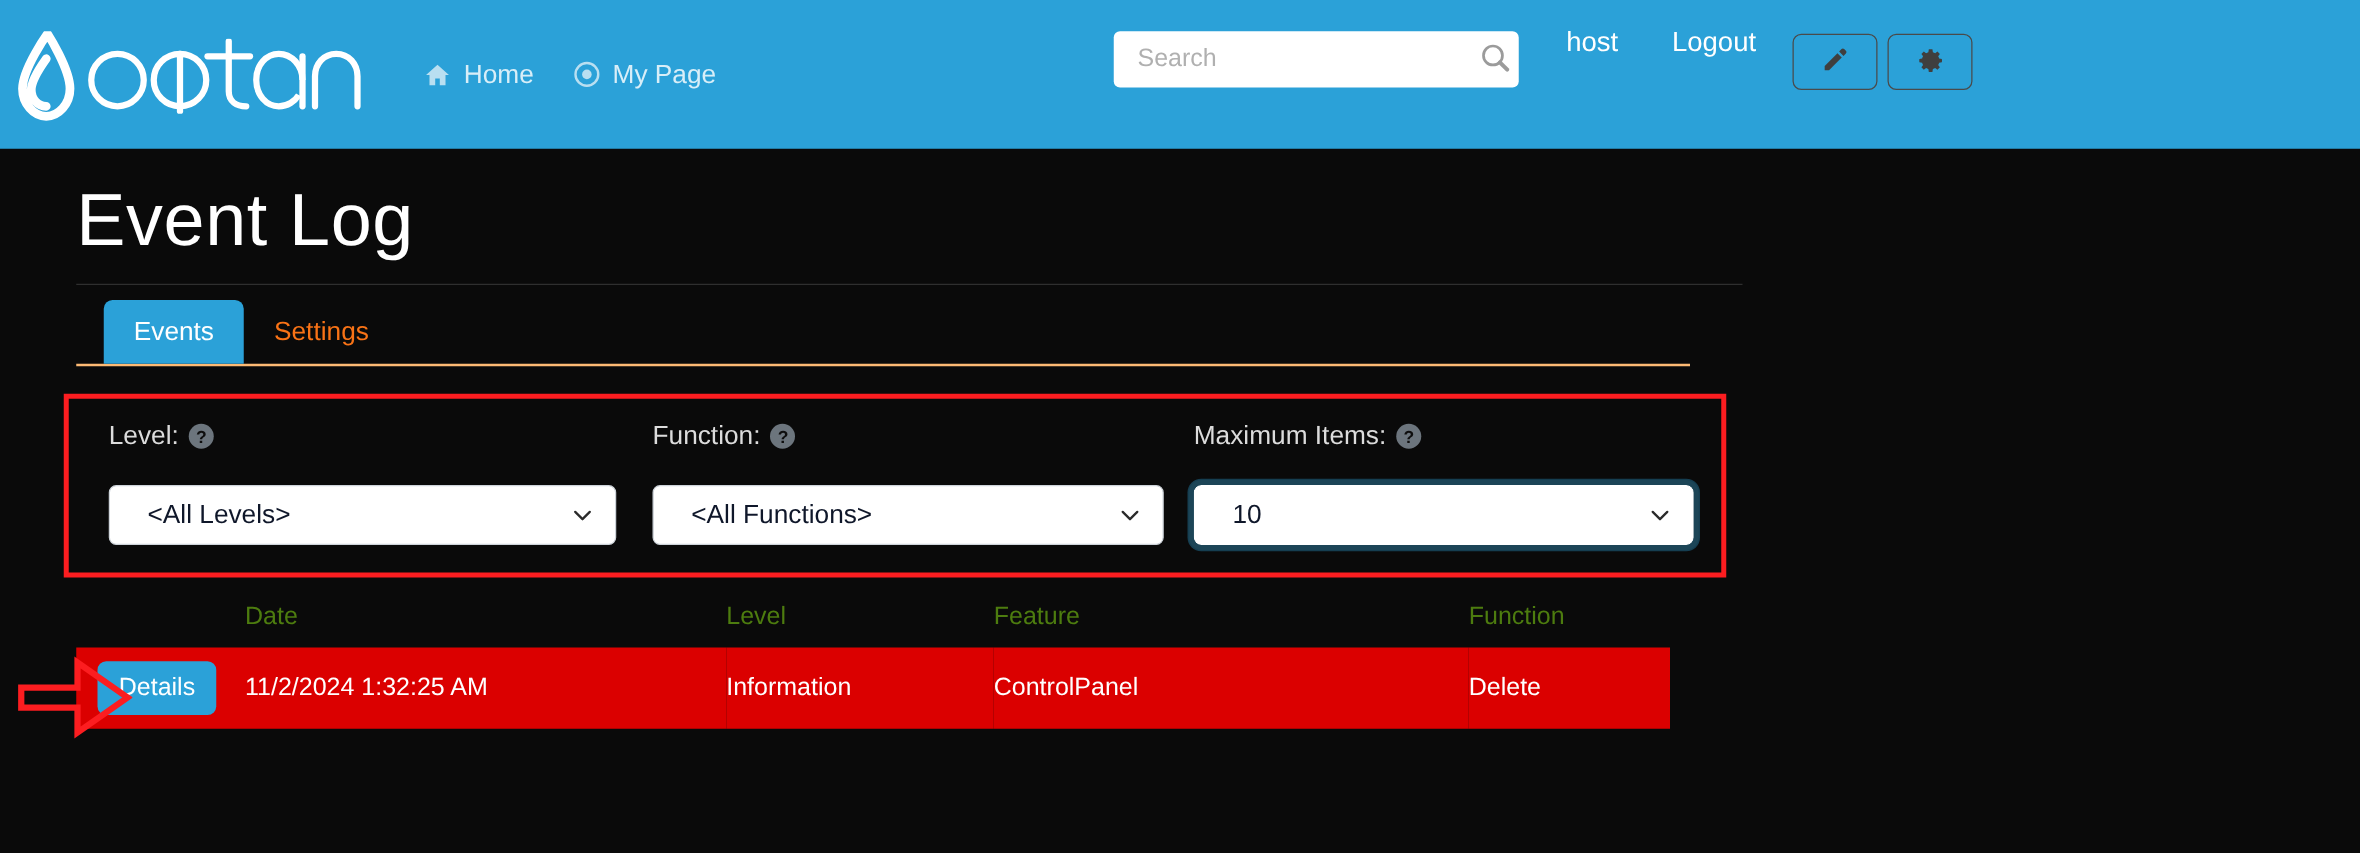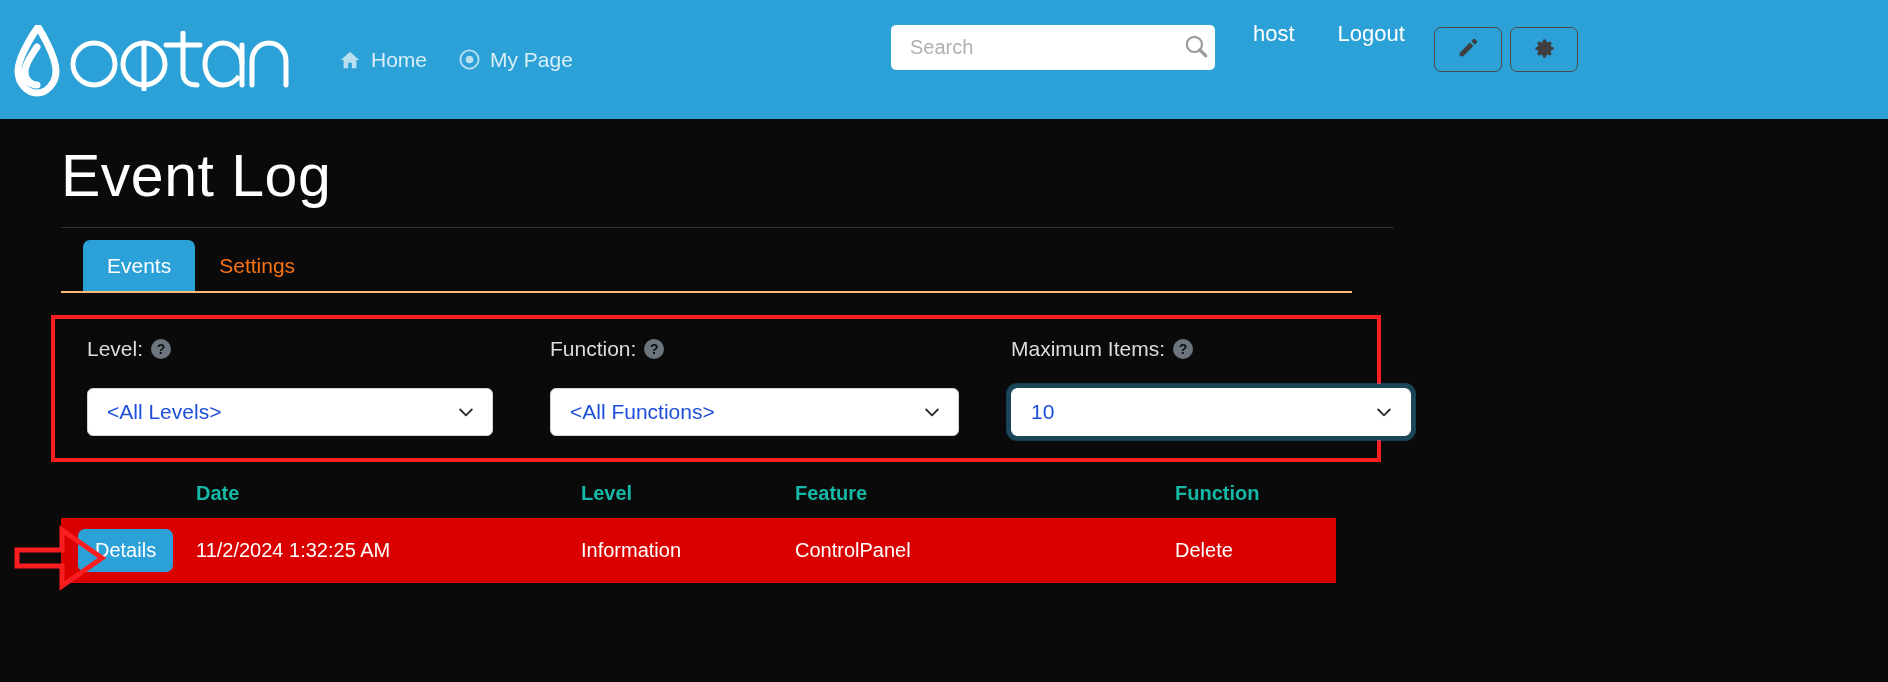--- a/index.html
+++ b/index.html
@@ -175,21 +175,20 @@
     margin-top: 22px;
     margin-left: -10px;
     width: 1330px;
     border: 4px solid #fc1d20;
     box-sizing: border-box;
     padding: 18px 0 22px 0;
   }
   .filter-row {
     display: flex;
     align-items: flex-start;
-    gap: 28px;
   }
   .filter-col { box-sizing: border-box; }
   .filter-col.c1 { width: 434px; padding-left: 32px; }
   .filter-col.c2 { width: 434px; padding-left: 33px;}
   .filter-col.c3 { width: 440px; padding-left: 32px;}
 
   .filter-label {
     display: flex;
     align-items: center;
     gap: 8px;
@@ -213,24 +212,24 @@
   }
 
   .select-box {
     position: relative;
     height: 48px;
     background: #ffffff;
     border-radius: 6px;
     border: 1px solid #ced4da;
     display: flex;
     align-items: center;
-    padding: 0 40px 0 19px;
+    padding: 0 40px 0 30px;
     box-sizing: border-box;
     font-size: 21px;
-    color: #1d4ed8;
+    color: #0f172a;
     cursor: pointer;
     white-space: nowrap;
     overflow: hidden;
   }
   .select-box.w1 { width: 406px; }
   .select-box.w2 { width: 409px; }
   .select-box.w3 { width: 400px; }
   .select-box.focused {
     border: 1px solid #ffffff;
     box-shadow: 0 0 0 5px rgba(43,161,216,0.35);
@@ -244,22 +243,22 @@
     transform: translateY(-50%);
     color: #2b2b2b;
     display: flex;
   }
 
   
   .tbl { width: 1275px; margin-top: 11px; border-collapse: collapse; table-layout: fixed; }
   .tbl th {
     text-align: left;
     font-size: 20px;
-    font-weight: bold;
-    color: #14b8a6;
+    font-weight: normal;
+    color: #4d7c0f;
     padding: 9px 0 13px 0;
   }
   .tbl td {
     font-size: 20px;
     color: #ffffff;
     padding: 11px 0;
     vertical-align: middle;
   }
   .tbl tr.row-error td { background: #db0000; }
   .col-act { width: 135px; }

